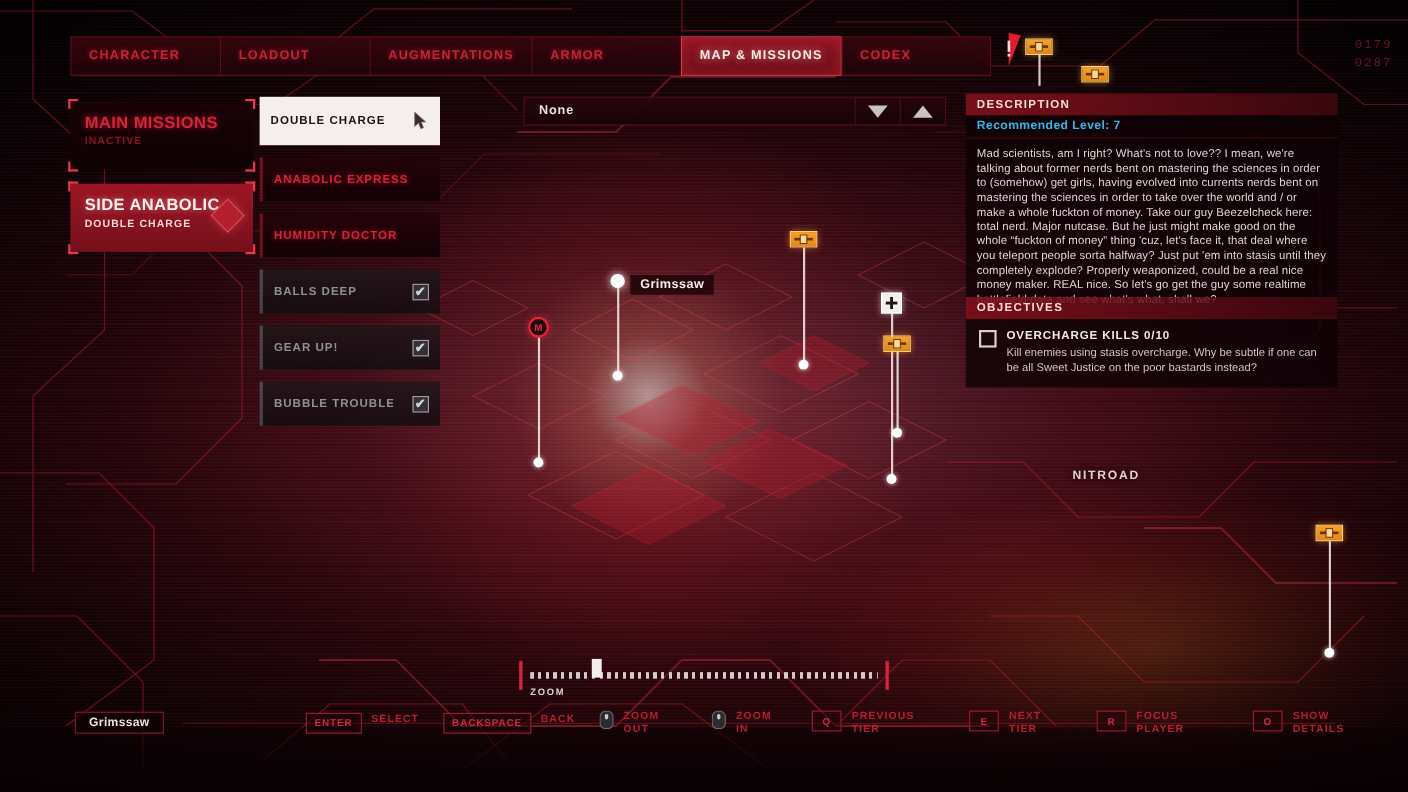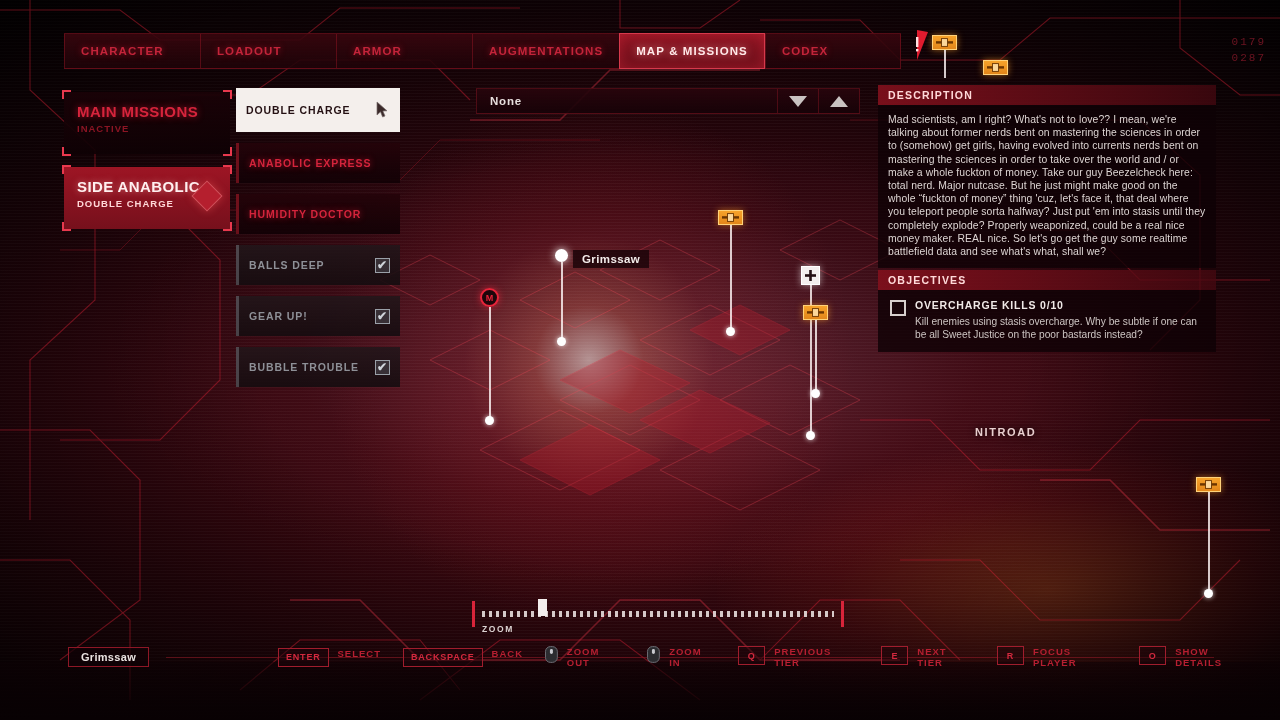--- a/index.html
+++ b/index.html
@@ -196,21 +196,21 @@
     background:rgba(24,3,8,.80); padding:3px 9px;
     font-size:11.5px; font-weight:bold; color:#f3ecea; letter-spacing:.4px;
   }
   #region-label {
     position:absolute; left:975px; top:426px; z-index:21;
     font-size:11px; font-weight:bold; letter-spacing:1.6px; color:#e8cfcf;
     text-shadow:0 0 7px rgba(0,0,0,.9);
   }
 
   
-  #zoomwrap { position:absolute; left:472px; top:608px; width:372px; z-index:25; }
+  #zoomwrap { position:absolute; left:472px; top:608px; width:336px; z-index:25; }
   #ztrack { position:relative; height:12px; display:flex; align-items:center; }
   .zcap { position:absolute; width:3px; height:26px; background:#d8243a; top:-7px; }
   #ztick {
     position:absolute; left:10px; right:10px; height:6px;
     background:repeating-linear-gradient(90deg,#e8dedd 0px,#e8dedd 3px, rgba(0,0,0,0) 3px, rgba(0,0,0,0) 7px);
     opacity:.9;
   }
   #zhandle { position:absolute; left:66px; top:-9px; width:9px; height:17px; background:#f3eeed; }
   #zlabel { font-size:8.5px; font-weight:bold; letter-spacing:1.6px; color:#dcd3d2; margin:4px 0 0 10px; }
 
@@ -297,24 +297,24 @@
 <div id="vignette"></div>
 
 <div id="topbar">
   <div class="tab">
       <span>CHARACTER</span>
     </div>
   <div class="tab">
       <span>LOADOUT</span>
     </div>
   <div class="tab">
+      <span>AUGMENTATIONS</span>
+    </div>
+  <div class="tab">
       <span>ARMOR</span>
-    </div>
-  <div class="tab">
-      <span>AUGMENTATIONS</span>
     </div>
   <div class="tab active">
       <span>MAP &amp; MISSIONS</span>
     </div>
   <div class="tab">
       <span>CODEX</span>
     </div>
 </div>
 
 <svg id="warn-tri" width="22" height="30" viewBox="0 0 22 30">
@@ -382,20 +382,21 @@
   <div class="arrowbtn">
     <span class="tri down"></span>
   </div>
   <div class="arrowbtn">
     <span class="tri up"></span>
   </div>
 </div>
 
 <div id="desc-panel">
   <div class="panel-head">DESCRIPTION</div>
+  <div id="rec-level">Recommended Level: 7</div>
   <div id="desc-body">Mad scientists, am I right? What's not to love?? I mean, we're talking about former nerds bent on mastering the sciences in order to (somehow) get girls, having evolved into currents nerds bent on mastering the sciences in order to take over the world and / or make a whole fuckton of money. Take our guy Beezelcheck here: total nerd. Major nutcase. But he just might make good on the whole “fuckton of money” thing 'cuz, let's face it, that deal where you teleport people sorta halfway? Just put 'em into stasis until they completely explode? Properly weaponized, could be a real nice money maker. REAL nice. So let's go get the guy some realtime battlefield data and see what's what, shall we?</div>
 </div>
 
 <div id="obj-panel">
   <div class="panel-head">OBJECTIVES</div>
   <div id="obj-body">
     <span class="obj-chk"></span>
     <div>
       <div class="obj-title">OVERCHARGE KILLS 0/10</div>
       <div class="obj-desc">Kill enemies using stasis overcharge. Why be subtle if one can be all Sweet Justice on the poor bastards instead?</div>

